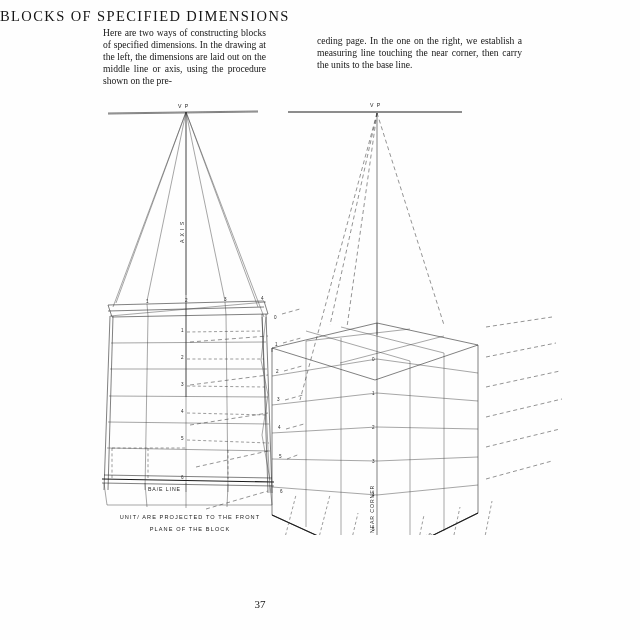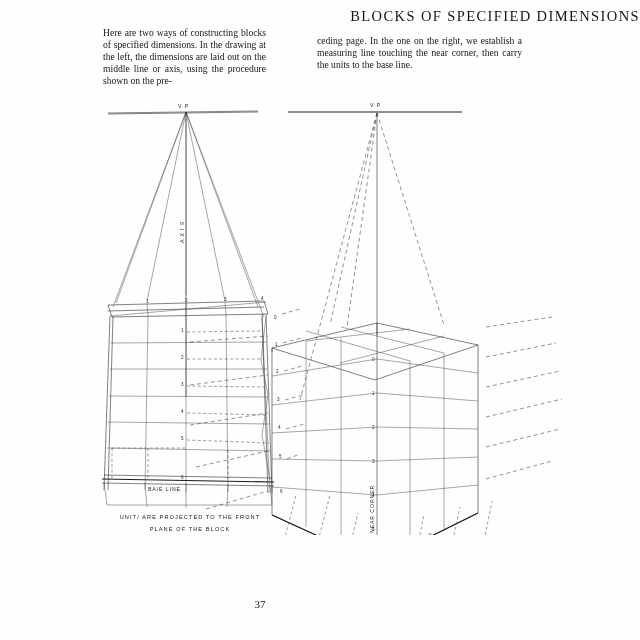--- a/index.html
+++ b/index.html
@@ -14,21 +14,21 @@
   }
   .page{
     position:absolute;inset:0;
     width:640px;height:640px;
     background:#fefefe;
   }
   
   .chapter-title{
     position:absolute;
     top:8px;left:0;width:640px;
-    text-align:right;
+    text-align:left;
     font-family:"Liberation Serif", serif;
     font-size:14.5px;
     letter-spacing:1.4px;
     color:#151515;
     white-space:nowrap;
   }
   
   .col{
     position:absolute;
     font-size:9.6px;

